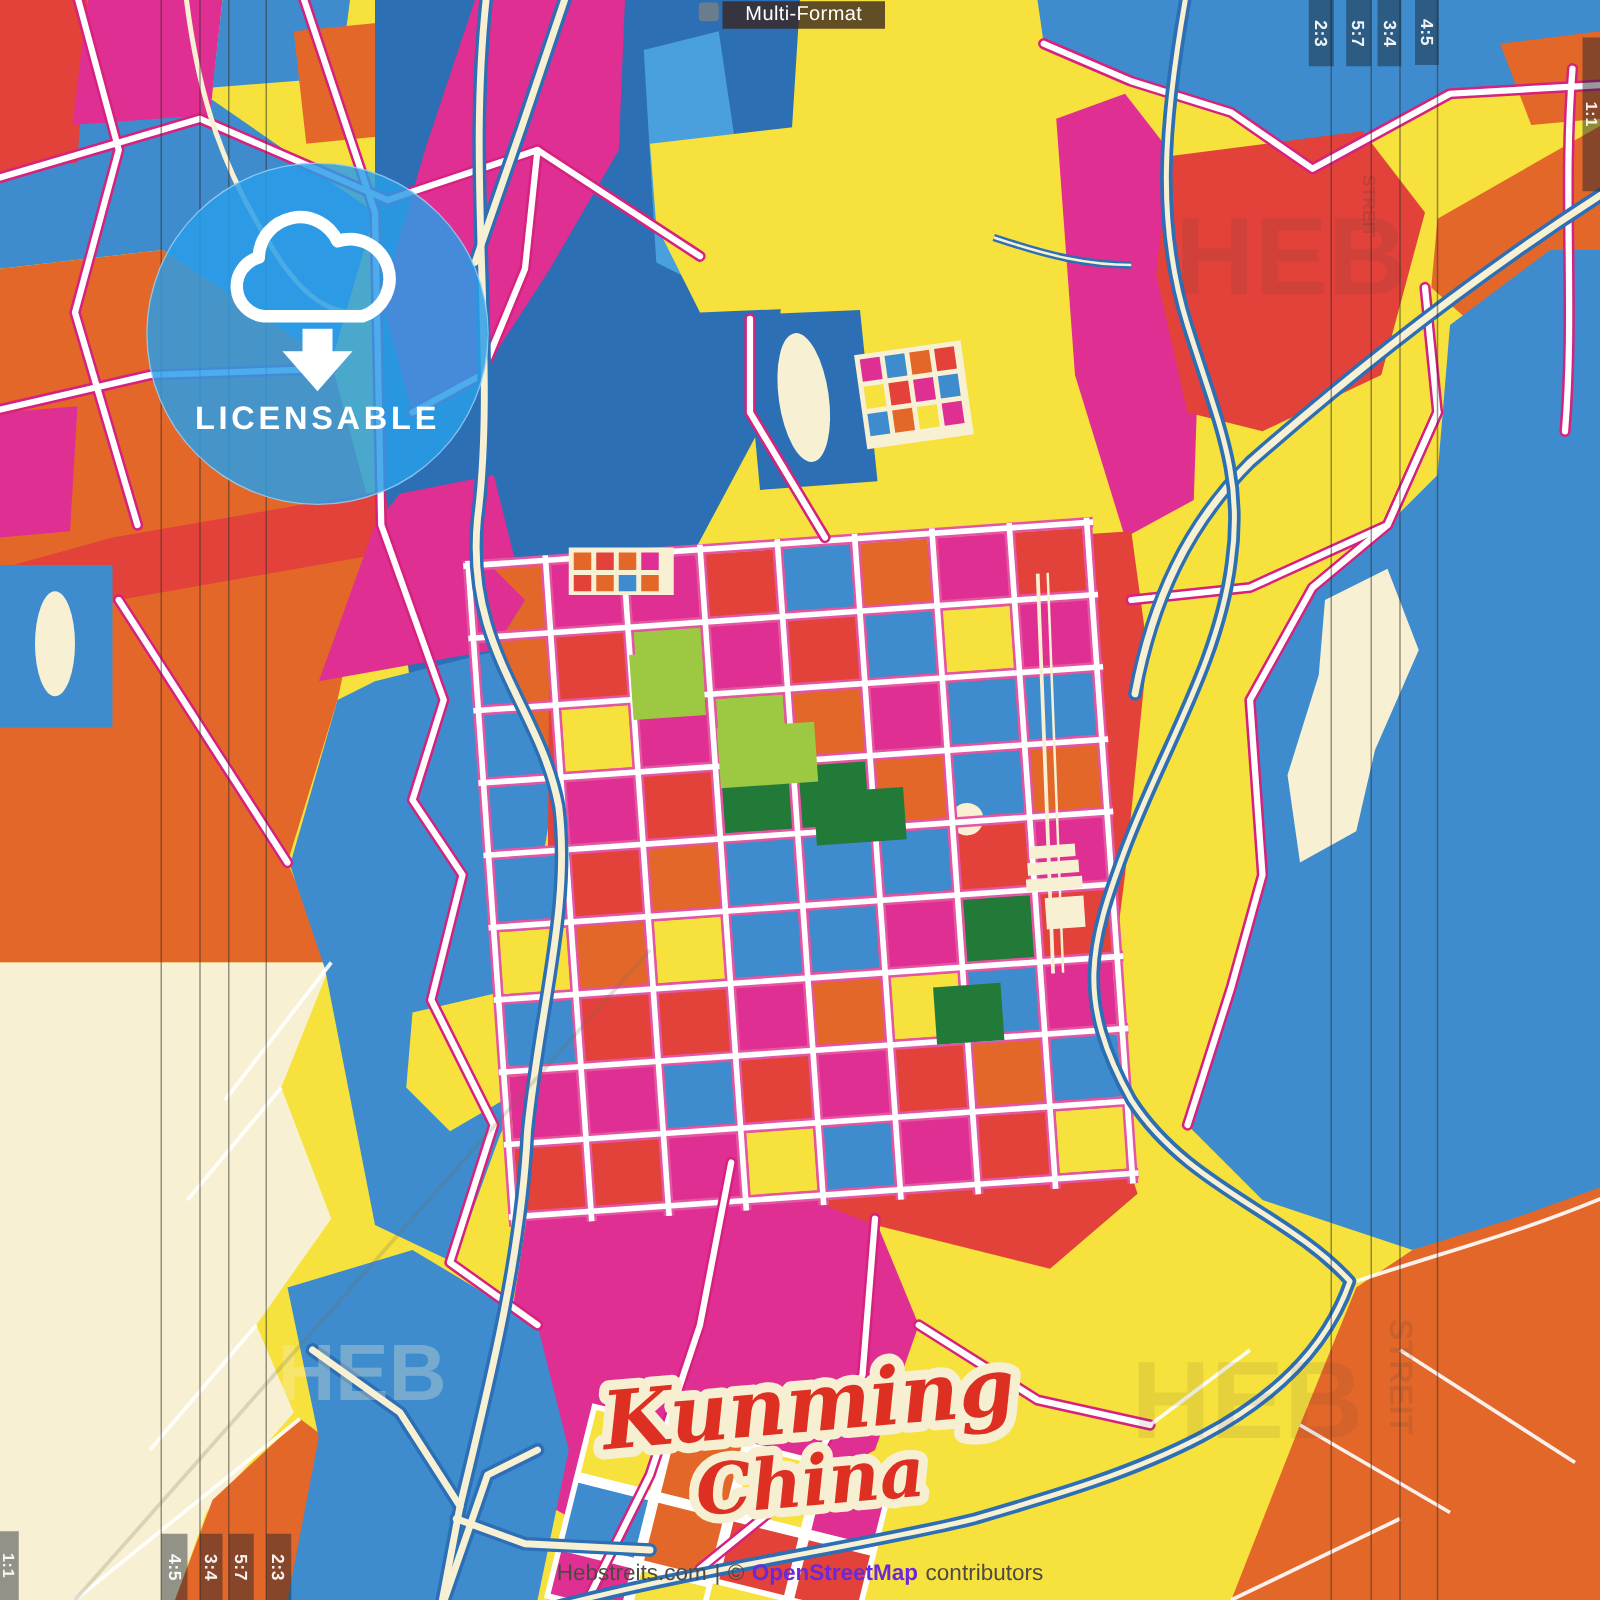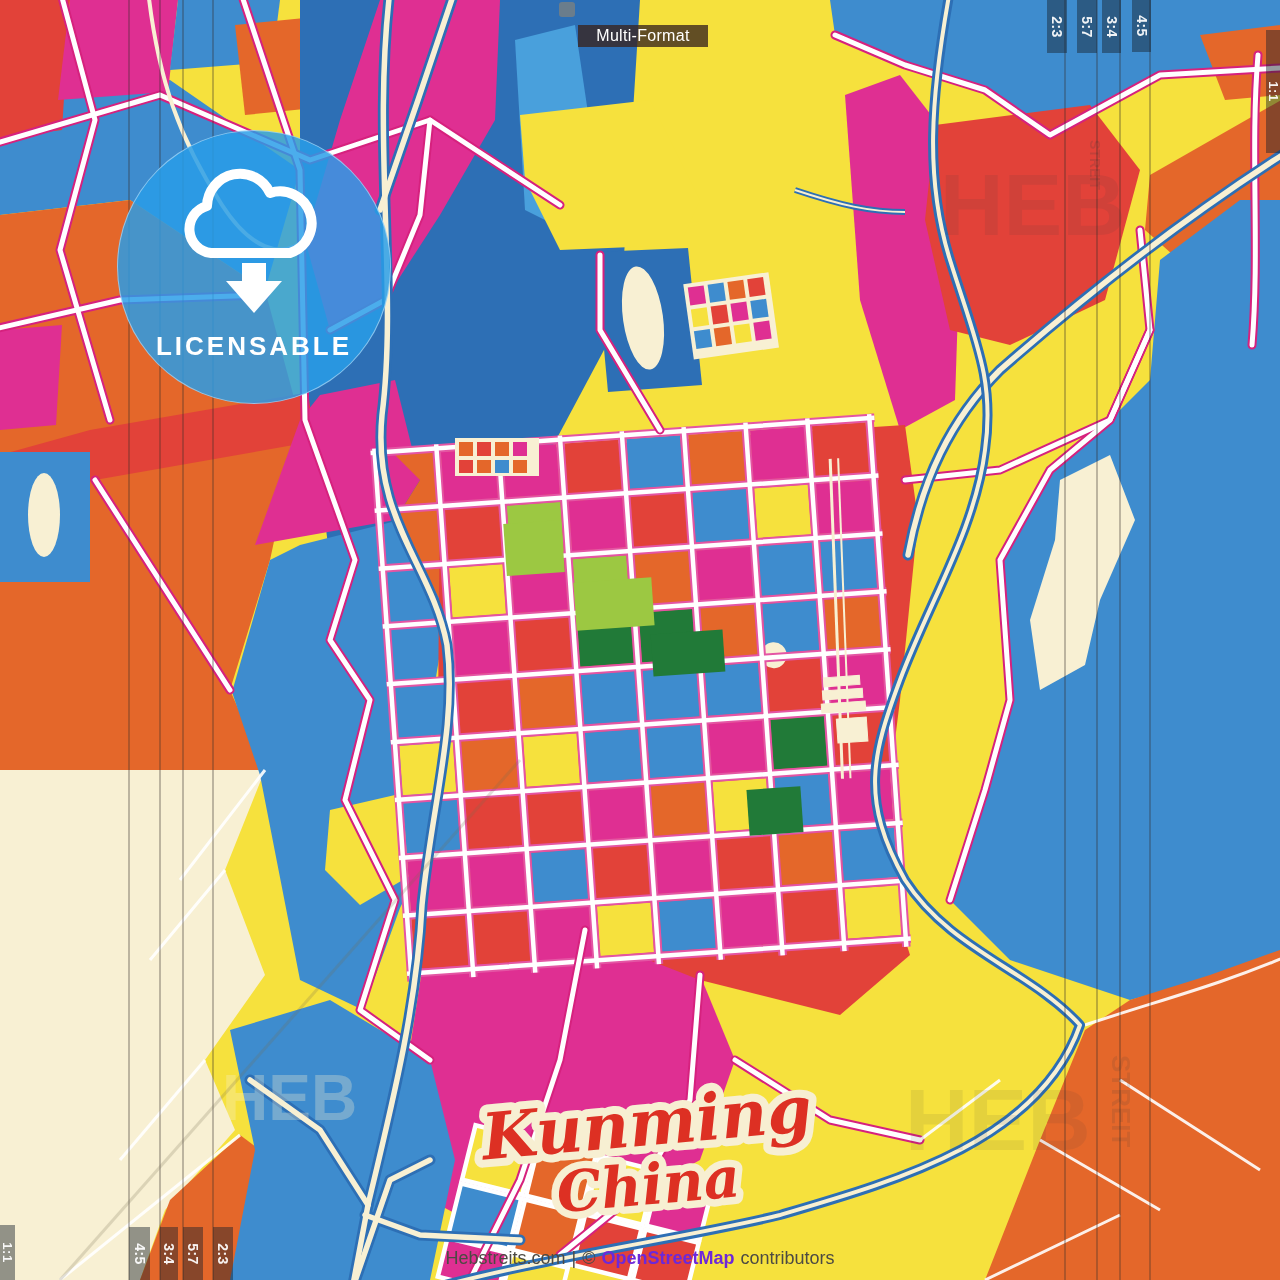--- a/index.html
+++ b/index.html
@@ -1,31 +1,31 @@
 <!DOCTYPE html>
 <html><head>
 <meta charset="utf-8">
 <style>
   html,body{margin:0;padding:0;background:#222;}
   *{box-sizing:border-box;}
   .stage{position:relative;width:1280px;height:1280px;overflow:hidden;background:#F6E13D;font-family:"Liberation Sans",sans-serif;}
   .stage svg.map{position:absolute;left:0;top:0;}
   
   .format-bar{position:absolute;left:578px;top:1px;width:130px;height:22px;background:rgba(56,36,30,.78);color:#fff;
-    font:400 16px/22px "Liberation Sans",sans-serif;text-align:center;letter-spacing:.3px;margin-top:24px;}
+    font:400 16px/22px "Liberation Sans",sans-serif;text-align:center;letter-spacing:.3px;}
   .format-dot{position:absolute;left:559px;top:2px;width:16px;height:15px;background:rgba(140,132,118,.65);border-radius:3px;}
   
   .strip{position:absolute;background:rgba(22,32,42,.45);display:flex;align-items:center;justify-content:center;}
   .strip span{transform:rotate(90deg);color:rgba(255,255,255,.93);font:700 14px "Liberation Sans",sans-serif;
     letter-spacing:.5px;white-space:nowrap;}
   
   .badge{position:absolute;left:117px;top:130px;width:274px;height:274px;border-radius:50%;
     background:rgba(41,157,232,.84);border:1px solid rgba(255,255,255,.45);
     display:flex;flex-direction:column;align-items:center;}
-  .badge-label{margin-top:14px;color:#fff;font:700 26px "Liberation Sans",sans-serif;letter-spacing:3px;}
+  .badge-label{margin-top:2px;color:#fff;font:700 26px "Liberation Sans",sans-serif;letter-spacing:3px;}
   .badge svg{margin-top:36px;}
   
   .footer{position:absolute;left:0;top:1248px;width:100%;display:flex;justify-content:center;align-items:baseline;
     gap:6px;color:#4c4a43;font:400 18px "Liberation Sans",sans-serif;}
   .footer .osm{font-weight:700;color:#6d28d9;}
 </style>
 </head>
 <body>
 
 <div class="stage">

